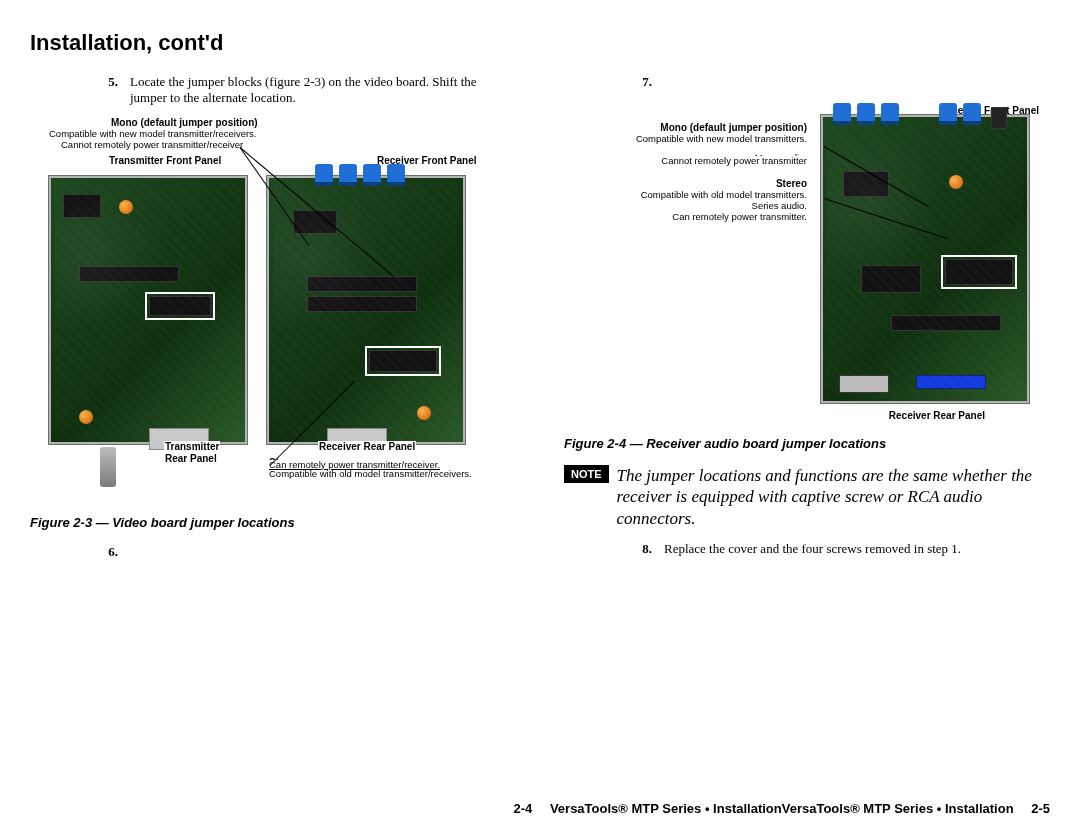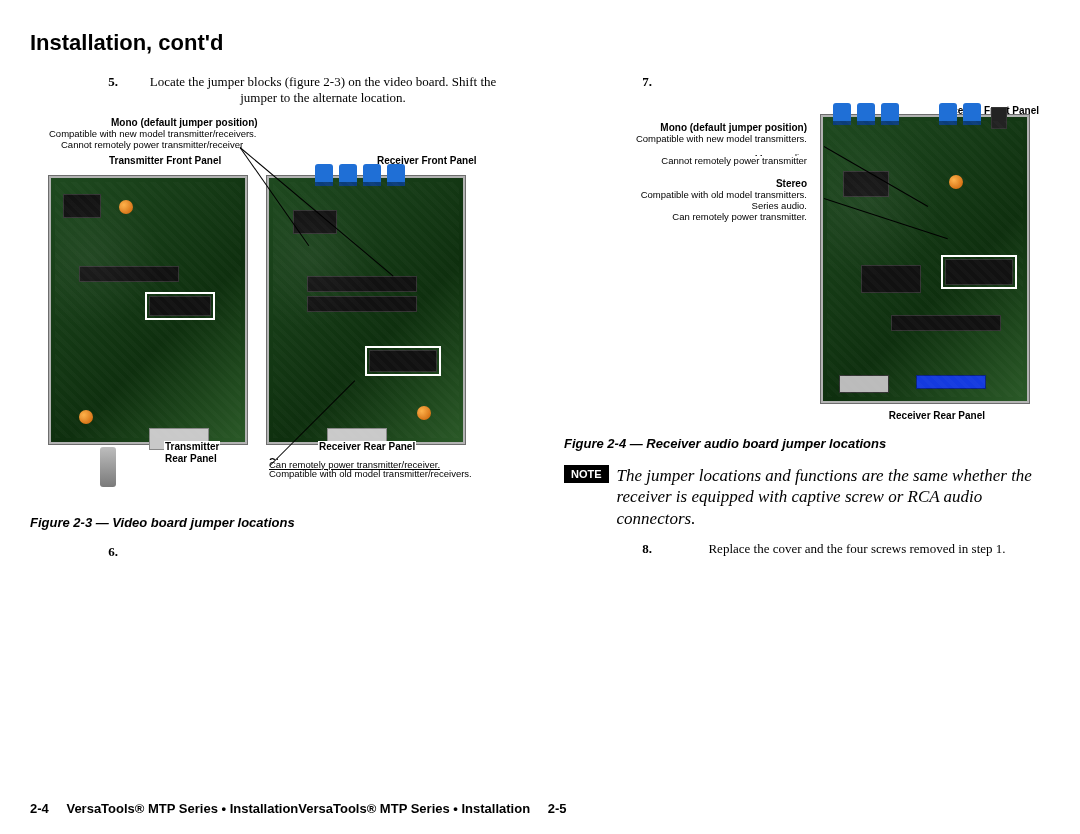--- a/index.html
+++ b/index.html
@@ -32,21 +32,21 @@
     margin-bottom: 10px;
     padding-left: 68px;
   }
   .step-num {
     font-weight: bold;
     width: 20px;
     flex-shrink: 0;
     text-align: right;
     margin-right: 12px;
   }
-  .step-body { flex: 1; line-height: 1.25; text-align: center; }
+  .step-body { flex: 1; line-height: 1.25; }
   .step-body .bold-lead { font-weight: bold; }
   .fig-caption {
     font-weight: bold;
     font-style: italic;
     font-size: 13px;
     margin: 6px 0 14px 0;
     font-family: Arial, Helvetica, sans-serif;
   }
   .note-row {
     display: flex;
@@ -67,21 +67,21 @@
     font-style: italic;
     line-height: 1.25;
     font-size: 17px;
   }
   .footer {
     position: absolute;
     bottom: 18px;
     left: 30px;
     right: 30px;
     display: flex;
-    justify-content: flex-start;
+    justify-content: flex-end;
     font-weight: bold;
     font-size: 13px;
     font-family: Arial, Helvetica, sans-serif;
   }
   .footer .pgnum-left { margin-right: 14px; }
   .footer .pgnum-right { margin-left: 14px; }
 
   
   .figure {
     position: relative;

